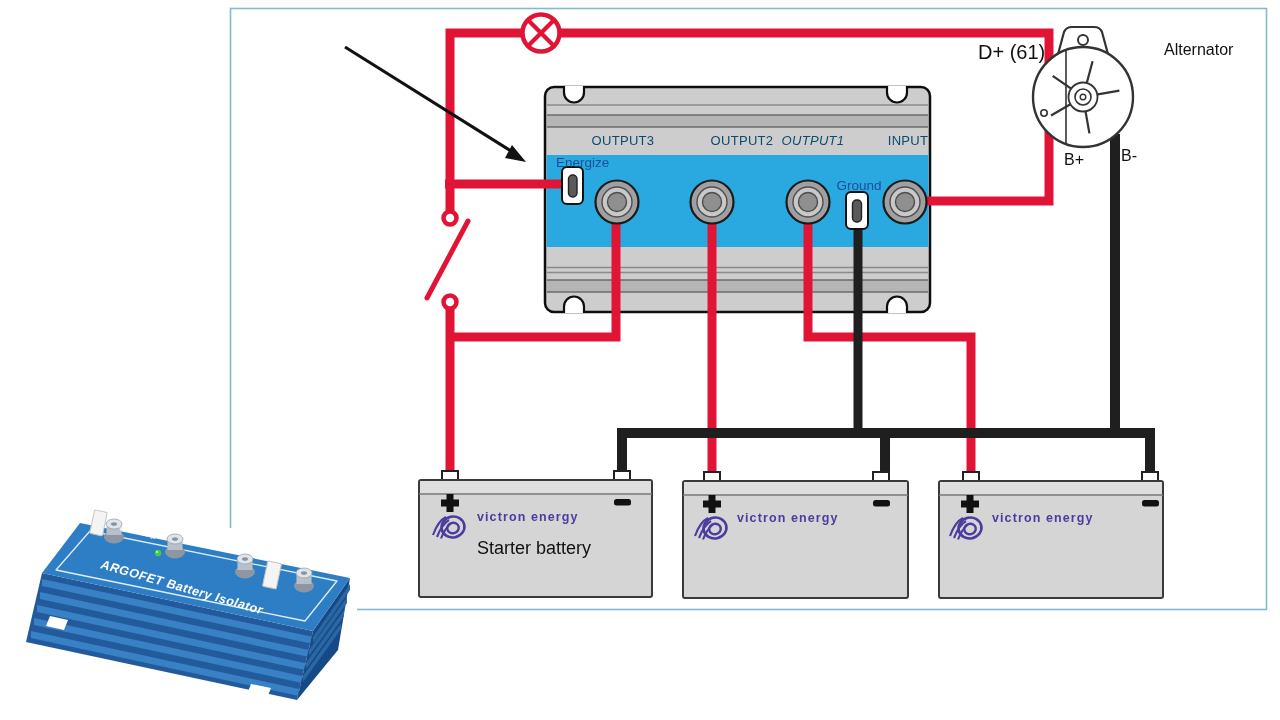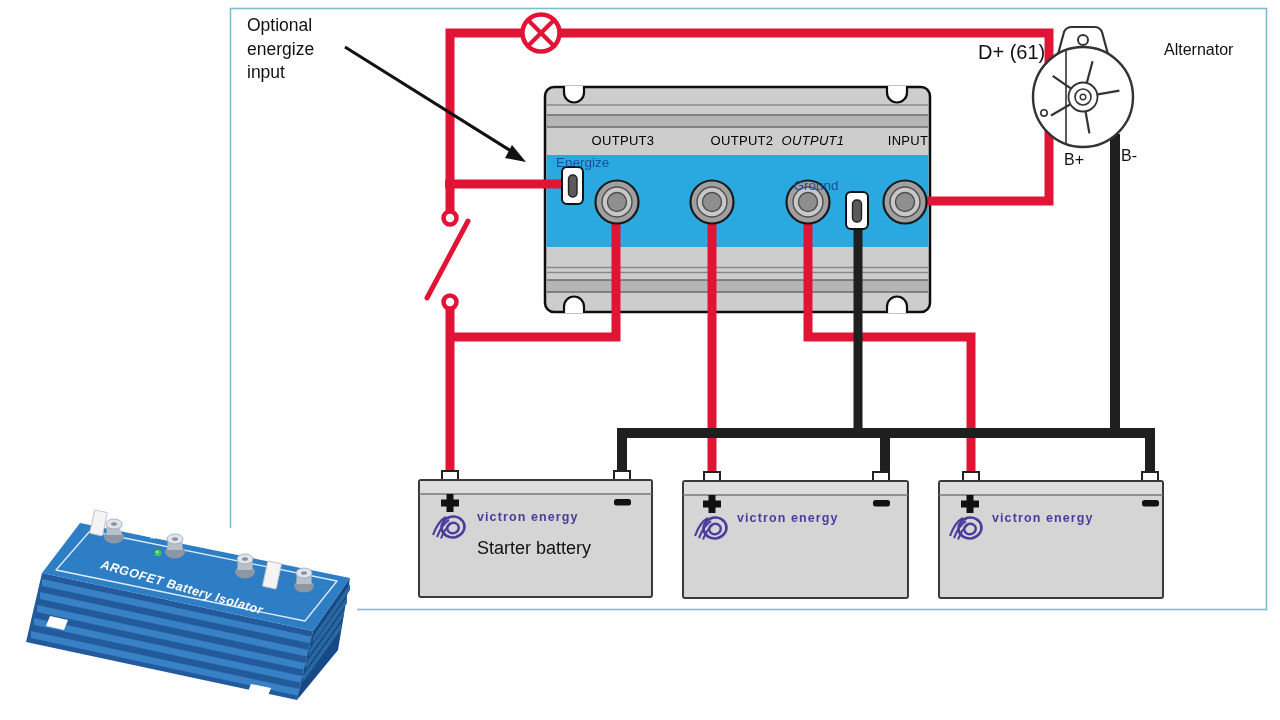--- a/index.html
+++ b/index.html
@@ -1,21 +1,21 @@
 <!DOCTYPE html>
 <html><head>
 <meta charset="utf-8">
 <style>
   html,body{margin:0;padding:0;background:#fff;}
   .stage{position:relative;width:1280px;height:720px;background:#fff;overflow:hidden;
          font-family:"Liberation Sans","DejaVu Sans",sans-serif;}
   .stage svg{position:absolute;left:0;top:0;}
   .lbl{position:absolute;color:#111;white-space:nowrap;z-index:5;}
   .ctr{transform:translateX(-50%);}
-  .tlabel{font-size:13px;color:#000000;letter-spacing:.3px;}
+  .tlabel{font-size:13px;color:#0c4a6e;letter-spacing:.3px;}
   .bluetxt{color:#1b4e9b;font-size:13.5px;}
   .vbrand{font-weight:700;font-size:12.5px;letter-spacing:1.1px;color:#4c3c9e;}
 </style>
 </head>
 <body>
 
 <div class="stage">
 
 <svg width="1280" height="720" viewBox="0 0 1280 720">
 
@@ -234,38 +234,33 @@
     <g transform="rotate(12 272 575)">
       <rect x="265" y="562" width="14" height="26" rx="1.5" fill="#f4f4f4" stroke="#c4c4c4"></rect>
     </g>
     <circle cx="158" cy="553" r="3.2" fill="#3fd23f"></circle>
     <circle cx="157" cy="552" r="1.1" fill="#c8f7c8"></circle>
     <text transform="translate(119,530) rotate(13)" font-size="5.5" font-weight="bold" fill="#fff">victron energy</text>
     <text transform="translate(100,568) rotate(16)" font-size="12.5" font-style="italic" font-weight="bold" fill="#fff" letter-spacing=".5">ARGOFET Battery Isolator</text>
   </g>
 </svg>
 
-<div class="lbl" style="left:247px;top:14px;font-size:17.5px;line-height:23.5px;">
-  <div>Optional</div>
-  <div>energize</div>
-  <div>input</div>
-</div>
 
 
 <div class="lbl" style="left:978px;top:41px;font-size:20px;">D+ (61)</div>
 <div class="lbl" style="left:1164px;top:41px;font-size:16px;">Alternator</div>
 <div class="lbl" style="left:1064px;top:151px;font-size:16px;">B+</div>
 <div class="lbl" style="left:1121px;top:147px;font-size:16px;">B-</div>
 
 <div class="lbl tlabel ctr" style="left:623px;top:133px;">OUTPUT3</div>
 <div class="lbl tlabel ctr" style="left:718px;top:133px;margin-left:24px;">OUTPUT2</div>
 <div class="lbl tlabel ctr" style="left:813px;top:133px;font-style:italic;">OUTPUT1</div>
 <div class="lbl tlabel ctr" style="left:908px;top:133px;">INPUT</div>
 
 <div class="lbl bluetxt" style="left:556px;top:155px;">Energize</div>
-<div class="lbl bluetxt ctr" style="left:816px;top:178px;">Ground</div>
+<div class="lbl bluetxt ctr" style="left:859px;top:178px;">Ground</div>
 
 <div class="lbl vbrand" style="left:477px;top:510px;">victron energy</div>
 <div class="lbl vbrand" style="left:737px;top:511px;">victron energy</div>
 <div class="lbl vbrand" style="left:992px;top:511px;">victron energy</div>
 <div class="lbl" style="left:477px;top:538px;font-size:18px;text-align:right;">Starter battery</div>
 
 </div>
 
 </body></html>

